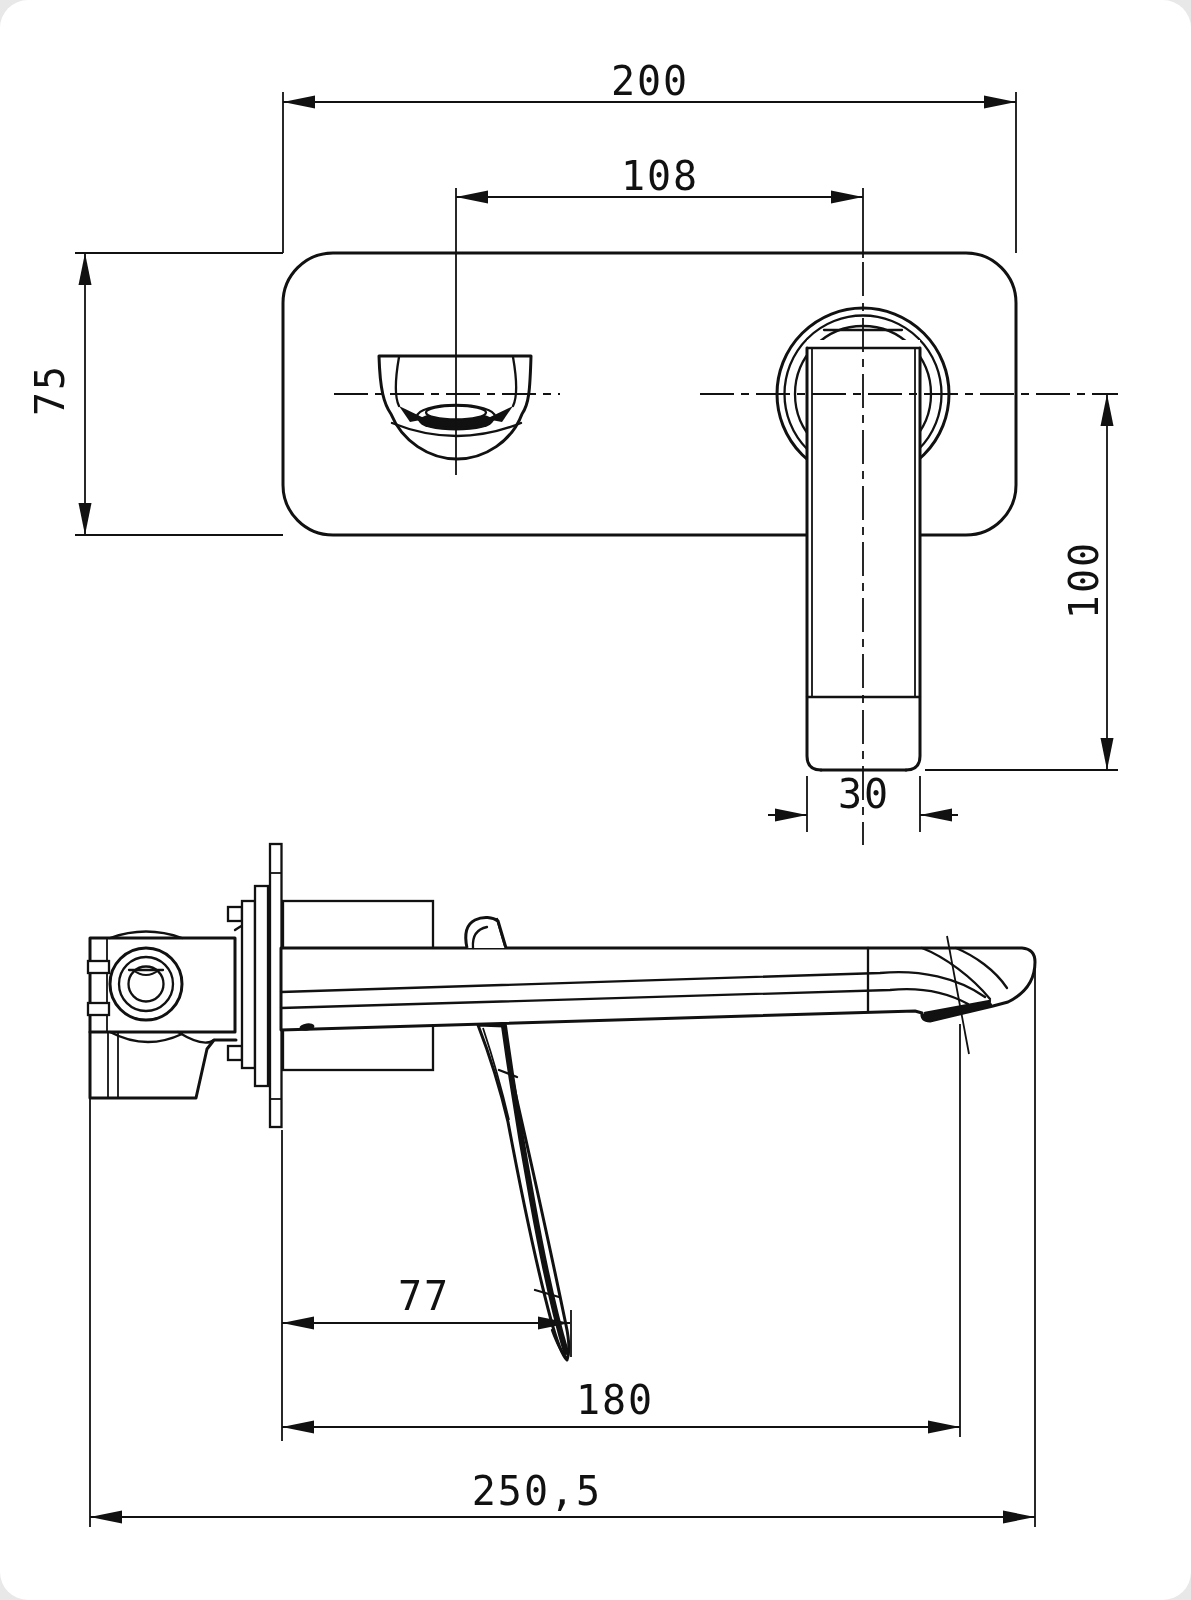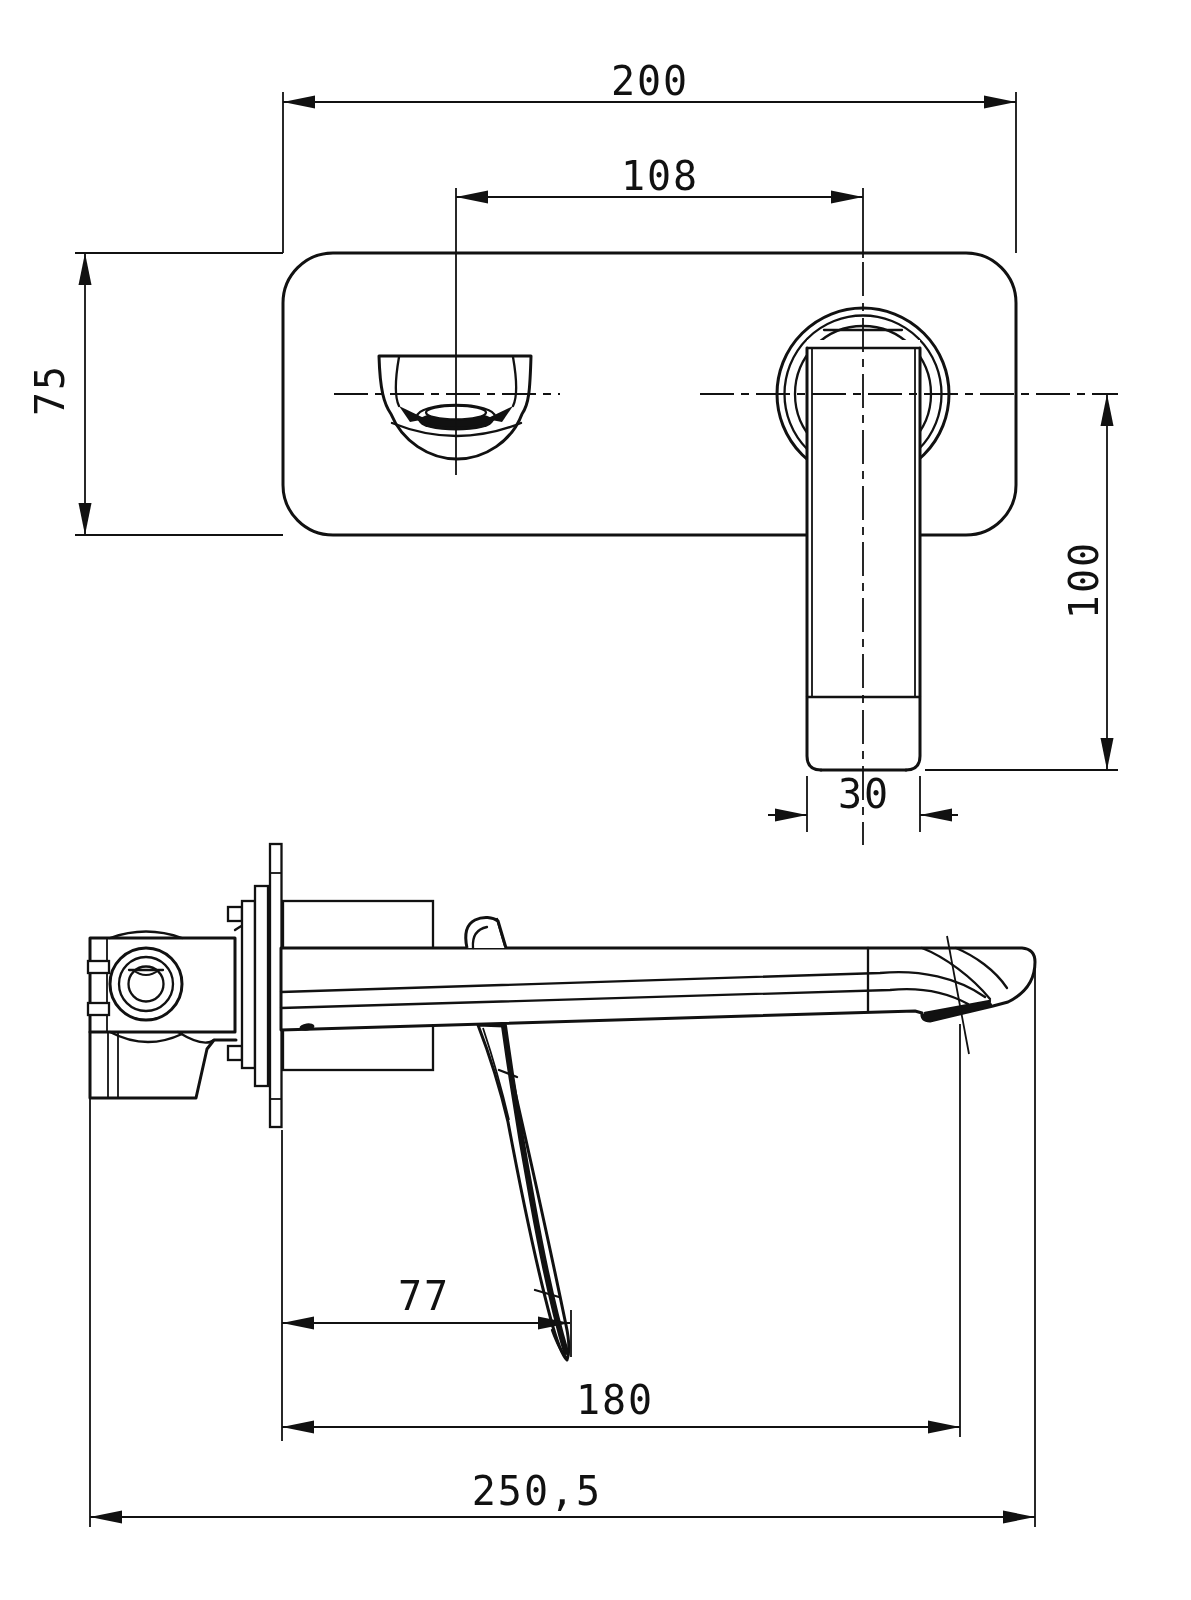--- a/index.html
+++ b/index.html
@@ -1,16 +1,16 @@
 <!DOCTYPE html>
 <html><head>
 <meta charset="utf-8">
 <style>
   html,body{margin:0;padding:0;background:#e8e8e8;}
-  .page{width:1191px;height:1600px;background:#ffffff;margin:0 auto;position:relative;}
+  .page{width:1191px;height:1600px;background:#ffffff;margin:0 auto;position:relative;border-radius:28px;}
   svg{display:block;}
   .dim-text{
     font-family:"DejaVu Sans Mono","Liberation Mono",monospace;
     font-size:40px;
     letter-spacing:2px;
     fill:#111111;
   }
   .outline{fill:none;stroke:#111;stroke-width:3;stroke-linecap:round;stroke-linejoin:round;}
   .outline-f{fill:#fff;stroke:#111;stroke-width:3;stroke-linejoin:round;}
   .med{fill:none;stroke:#111;stroke-width:2.3;stroke-linecap:round;}

